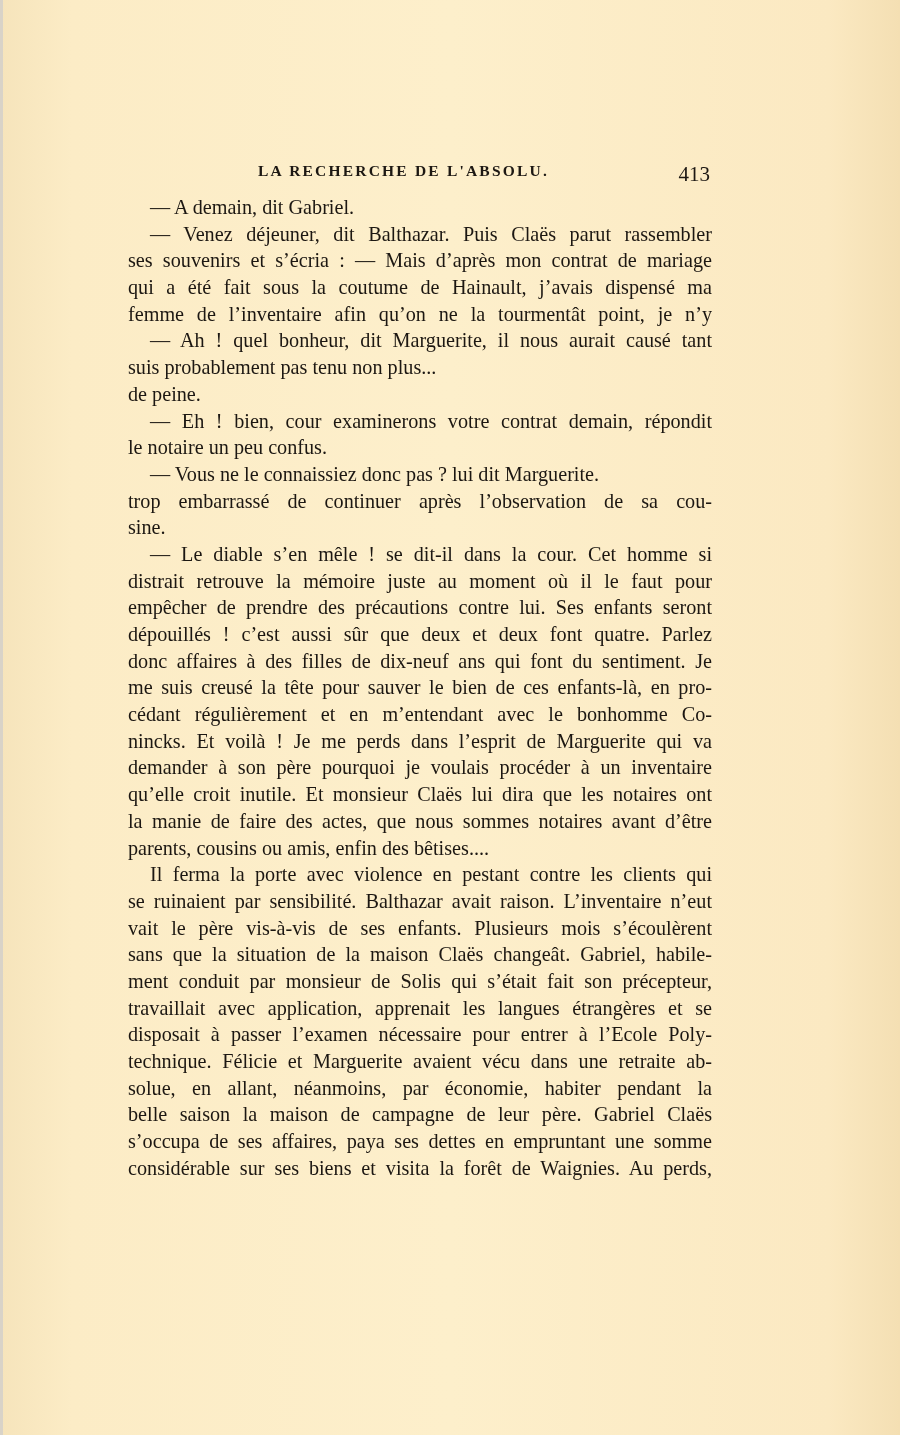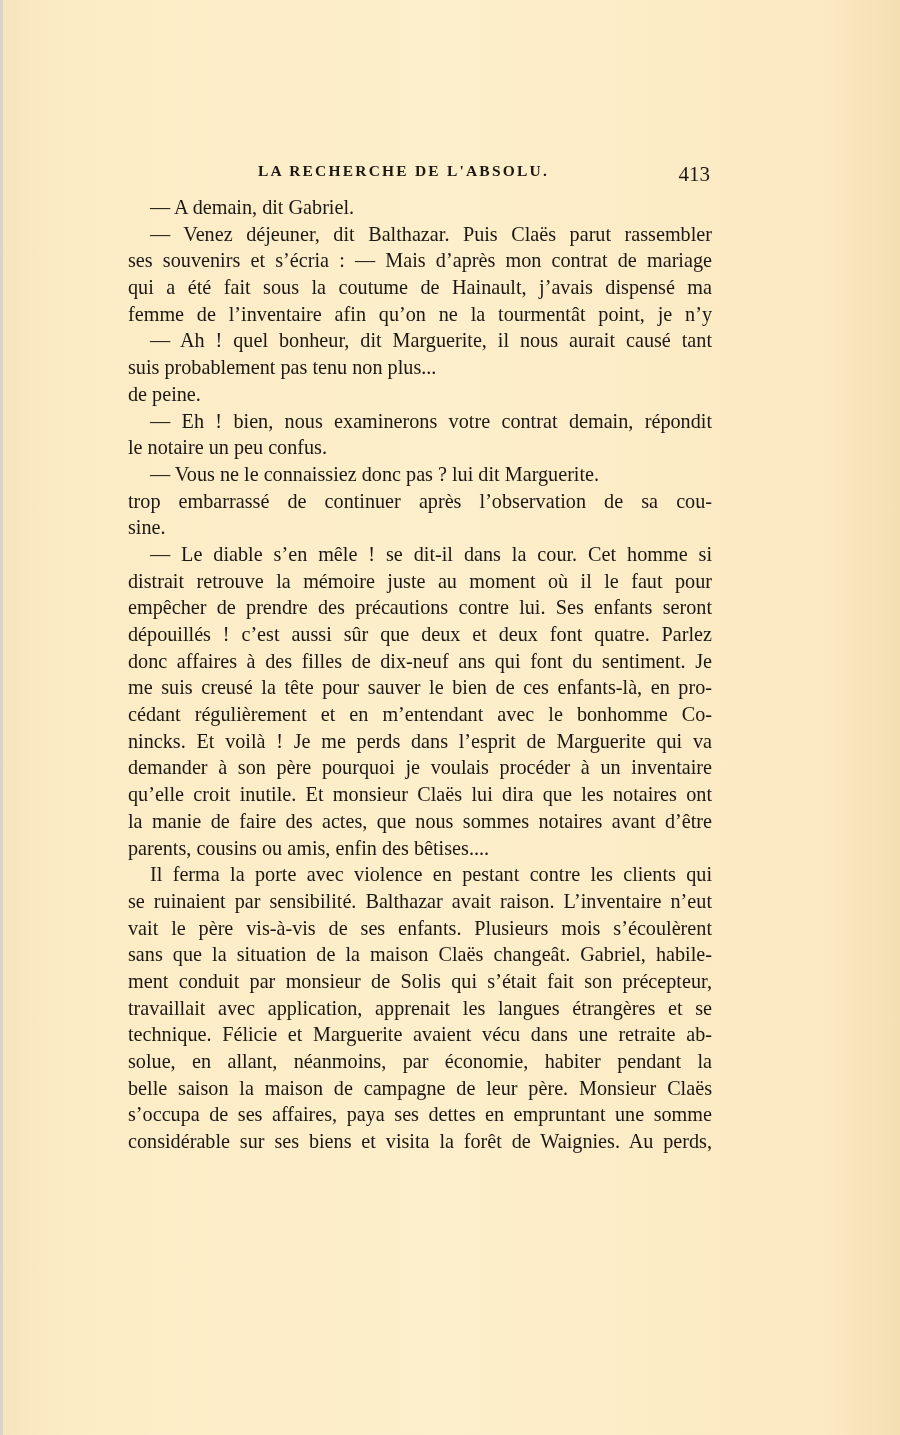--- a/index.html
+++ b/index.html
@@ -94,21 +94,21 @@
 
   <div class="text-block" id="text-block">
       <div class="line indent last">— A demain, dit Gabriel.</div>
       <div class="line indent">— Venez déjeuner, dit Balthazar. Puis Claës parut rassembler</div>
       <div class="line">ses souvenirs et s’écria : — Mais d’après mon contrat de mariage</div>
       <div class="line">qui a été fait sous la coutume de Hainault, j’avais dispensé ma</div>
       <div class="line">femme de l’inventaire afin qu’on ne la tourmentât point, je n’y</div>
       <div class="line indent">— Ah ! quel bonheur, dit Marguerite, il nous aurait causé tant</div>
       <div class="line last">suis probablement pas tenu non plus...</div>
       <div class="line last">de peine.</div>
-      <div class="line indent">— Eh ! bien, nous examinerons votre contrat demain, répondit</div>
+      <div class="line indent">— Eh ! bien, cour examinerons votre contrat demain, répondit</div>
       <div class="line last">le notaire un peu confus.</div>
       <div class="line indent last">— Vous ne le connaissiez donc pas ? lui dit Marguerite.</div>
       <div class="line">trop embarrassé de continuer après l’observation de sa cou-</div>
       <div class="line last">sine.</div>
       <div class="line indent">— Le diable s’en mêle ! se dit-il dans la cour. Cet homme si</div>
       <div class="line">distrait retrouve la mémoire juste au moment où il le faut pour</div>
       <div class="line">empêcher de prendre des précautions contre lui. Ses enfants seront</div>
       <div class="line">dépouillés ! c’est aussi sûr que deux et deux font quatre. Parlez</div>
       <div class="line">donc affaires à des filles de dix-neuf ans qui font du sentiment. Je</div>
       <div class="line">me suis creusé la tête pour sauver le bien de ces enfants-là, en pro-</div>
@@ -117,19 +117,20 @@
       <div class="line">demander à son père pourquoi je voulais procéder à un inventaire</div>
       <div class="line">qu’elle croit inutile. Et monsieur Claës lui dira que les notaires ont</div>
       <div class="line">la manie de faire des actes, que nous sommes notaires avant d’être</div>
       <div class="line last">parents, cousins ou amis, enfin des bêtises....</div>
       <div class="line indent">Il ferma la porte avec violence en pestant contre les clients qui</div>
       <div class="line">se ruinaient par sensibilité. Balthazar avait raison. L’inventaire n’eut</div>
       <div class="line">vait le père vis-à-vis de ses enfants. Plusieurs mois s’écoulèrent</div>
       <div class="line">sans que la situation de la maison Claës changeât. Gabriel, habile-</div>
       <div class="line">ment conduit par monsieur de Solis qui s’était fait son précepteur,</div>
       <div class="line">travaillait avec application, apprenait les langues étrangères et se</div>
+      <div class="line">disposait à passer l’examen nécessaire pour entrer à l’Ecole Poly-</div>
       <div class="line">technique. Félicie et Marguerite avaient vécu dans une retraite ab-</div>
       <div class="line">solue, en allant, néanmoins, par économie, habiter pendant la</div>
-      <div class="line">belle saison la maison de campagne de leur père. Monsieur Claës</div>
+      <div class="line">belle saison la maison de campagne de leur père. Gabriel Claës</div>
       <div class="line">s’occupa de ses affaires, paya ses dettes en empruntant une somme</div>
       <div class="line">considérable sur ses biens et visita la forêt de Waignies. Au perds,</div>
     </div>
 </div>
 
 </body></html>

